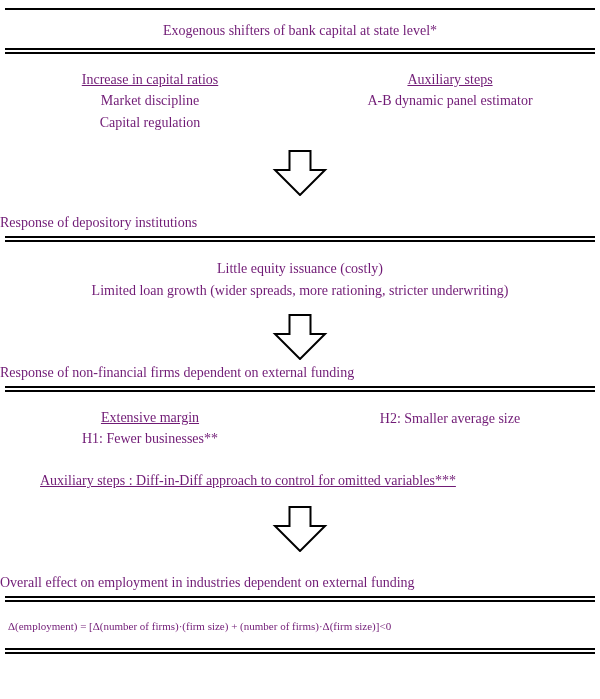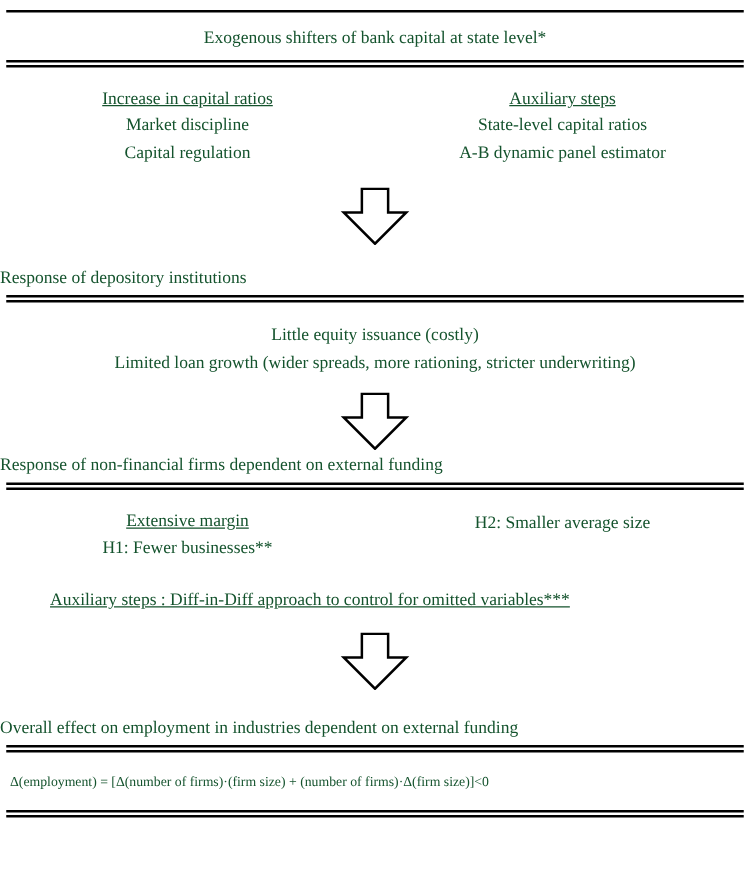--- a/index.html
+++ b/index.html
@@ -2,21 +2,21 @@
 <html><head>
 <meta charset="utf-8">
 <style>
   * { box-sizing: border-box; }
   html, body { margin: 0; padding: 0; background: #ffffff; }
   .page {
     position: relative;
     width: 600px;
     height: 699px;
     background: #ffffff;
-    color: #14532d;
+    color: #701a75;
     font-family: "Liberation Serif", "DejaVu Serif", serif;
     font-size: 14px;
     padding-top: 8px;
     overflow: hidden;
   }
   .rule { margin-left: 5px; margin-right: 5px; }
   .hr-single { border-top: 2px solid #000; height: 2px; }
   .hr-double { border-top: 2px solid #000; border-bottom: 2px solid #000; height: 6px; }
   .diagram-title { text-align: center; margin-top: 12px; margin-bottom: 8px; line-height: 18px; }
   .section-title { text-align: left; line-height: 18px; margin-bottom: 4px; }
@@ -47,21 +47,20 @@
   <div class="rule hr-double"></div>
 
   <div class="two-col">
     <div class="col">
       <div class="col-heading">Increase in capital ratios</div>
       <div class="col-item">Market discipline</div>
       <div class="col-item">Capital regulation</div>
     </div>
     <div class="col">
       <div class="col-heading">Auxiliary steps</div>
-      <div class="col-item">State-level capital ratios</div>
       <div class="col-item">A-B dynamic panel estimator</div>
     </div>
   </div>
 
   <div class="arrow-row mt16">
     <svg width="56" height="46" viewBox="0 0 56 46">
       <path d="M17.5 1 L38.5 1 L38.5 20 L53 20 L28 45 L3 20 L17.5 20 Z" fill="#ffffff" stroke="#000000" stroke-width="2" stroke-linejoin="miter"></path>
     </svg>
   </div>
 

